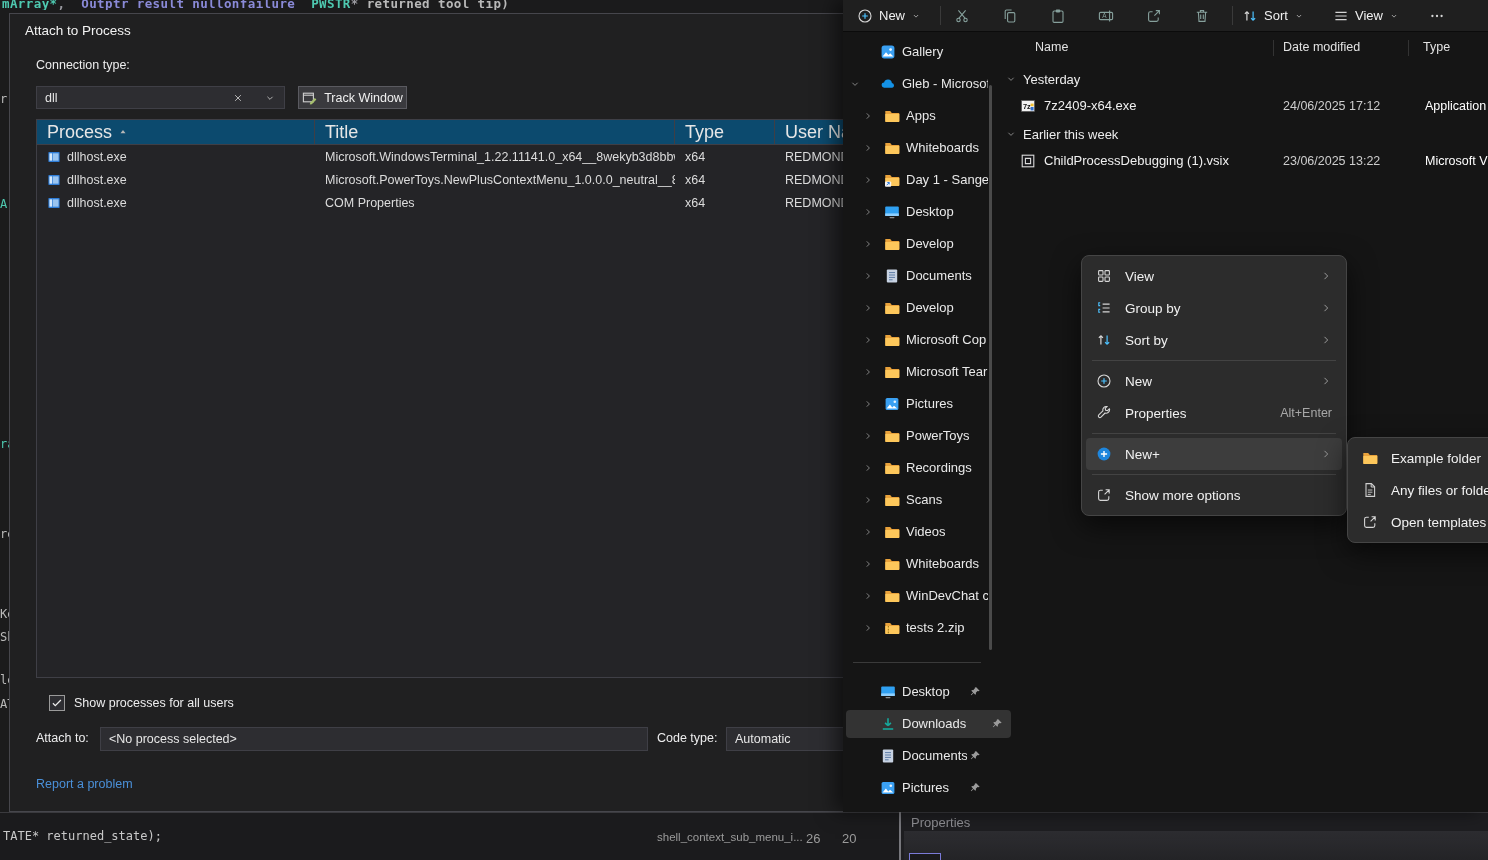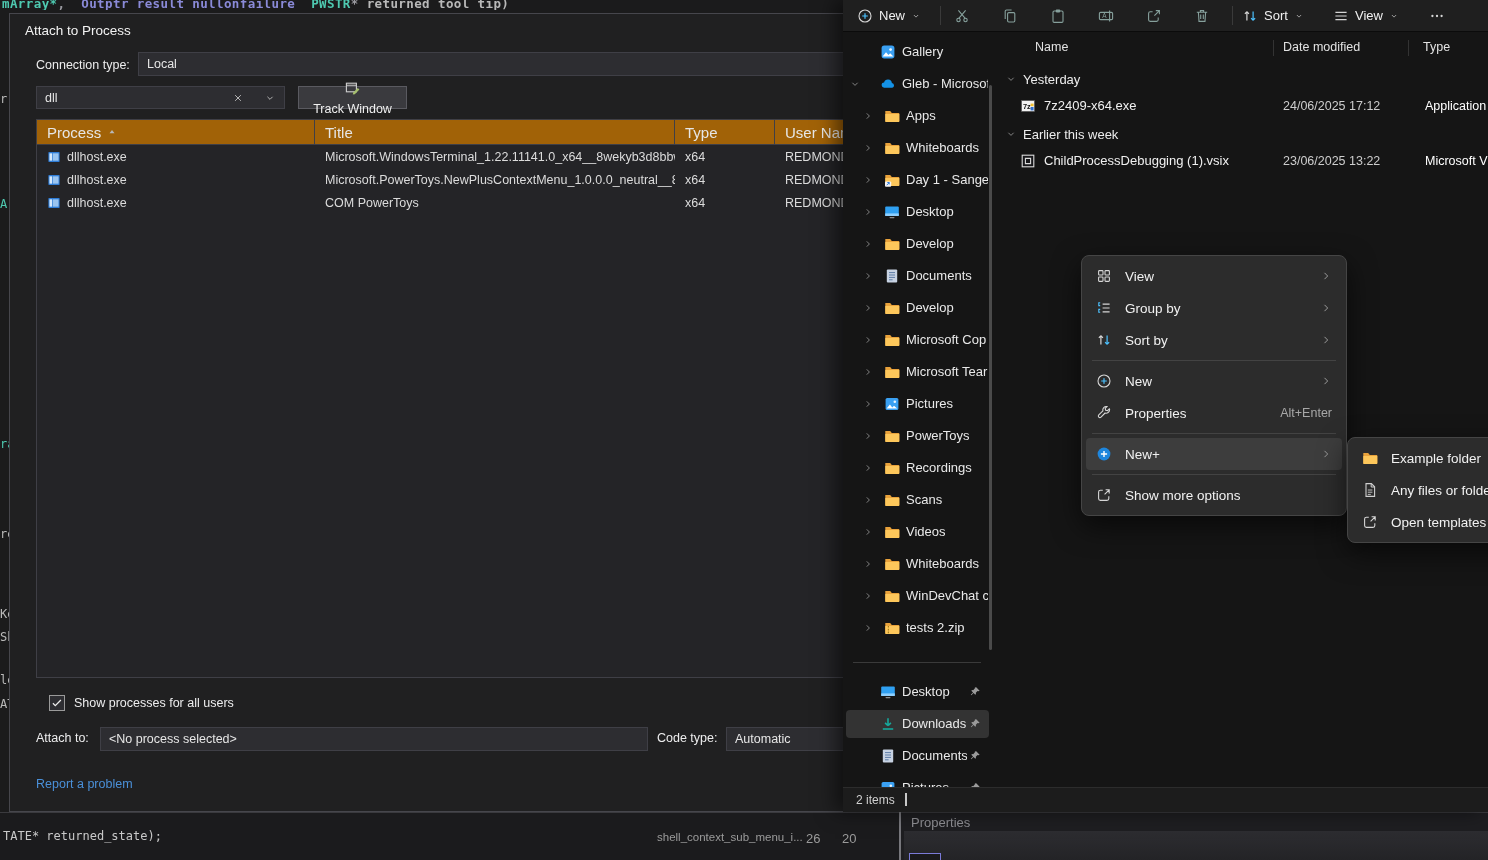--- a/index.html
+++ b/index.html
@@ -34,24 +34,24 @@
   .dlg-title{position:absolute;left:15px;top:9px;font-size:13.5px;color:#f2f2f2;}
   .dlg-label{font-size:12.5px;color:#ededee;}
   .lbl-conn{position:absolute;left:26px;top:44px;}
   .input{background:#2d2d31;border:1px solid #3f3f46;color:#e6e6e6;font-size:12.5px;
          display:flex;align-items:center;padding:0 8px;box-sizing:border-box;}
   .combo-conn{position:absolute;left:128px;top:38px;right:0;height:24px;border-right:none;}
   .search-box{position:absolute;left:26px;top:72px;width:249px;height:23px;gap:20px;}
   .search-box .grow{flex:1;overflow:hidden;white-space:nowrap;}
   .track-btn{position:absolute;left:288px;top:72px;width:109px;height:23px;background:#3a3a3e;
              border:1px solid #5a5a60;box-sizing:border-box;display:flex;align-items:center;
-             justify-content:center;gap:6px;font-size:12.5px;color:#f0f0f0;flex-direction:column;}
+             justify-content:center;gap:6px;font-size:12.5px;color:#f0f0f0;}
   .ptable{position:absolute;left:26px;top:105px;right:-2px;height:559px;border:1px solid #3f3f46;
           background:#242427;box-sizing:border-box;overflow:hidden;}
-  .thead{display:flex;height:24px;background:#a16207;border-bottom:1px solid #3f3f46;color:#e6e6e6;font-size:15px;}
+  .thead{display:flex;height:24px;background:#0c4a6e;border-bottom:1px solid #3f3f46;color:#e6e6e6;font-size:18px;}
   .th{display:flex;align-items:center;gap:6px;padding:0 10px;border-right:1px solid #3f3f46;box-sizing:border-box;
       white-space:nowrap;overflow:hidden;}
   .trow{display:flex;height:23px;align-items:center;color:#dcdcdc;font-size:12.5px;}
   .td{display:flex;align-items:center;gap:6px;padding:0 10px;box-sizing:border-box;white-space:nowrap;overflow:hidden;}
   .chkrow{position:absolute;left:39px;top:681px;display:flex;align-items:center;gap:9px;}
   .chk{width:14px;height:14px;background:#2e2e32;border:1px solid #9a9a9a;display:flex;align-items:center;justify-content:center;}
   .lbl-attach{position:absolute;left:26px;top:717px;}
   .attach-input{position:absolute;left:90px;top:713px;width:548px;height:24px;}
   .lbl-codetype{position:absolute;left:647px;top:717px;}
   .codetype-input{position:absolute;left:716px;top:713px;right:0;height:24px;border-right:none;}
@@ -60,21 +60,21 @@
   
   .explorer{position:absolute;left:843px;top:0;width:645px;height:812px;background:#151515;z-index:3;
             box-shadow:-8px 0 18px rgba(0,0,0,.5);}
   .toolbar{position:absolute;left:0;top:0;right:0;height:31px;background:#1f1f1f;border-bottom:1px solid #0b0b0b;z-index:4;}
   .tb-btn{position:absolute;top:0;height:31px;display:flex;align-items:center;gap:6px;color:#f0f0f0;font-size:13px;}
   .new-btn{left:14px;}
   .tb-div{position:absolute;top:6px;width:1px;height:19px;background:#3a3a3a;}
   .tb-icon-btn{position:absolute;top:0;height:31px;display:flex;align-items:center;}
   .sidebar{position:absolute;left:0;top:0;width:152px;height:812px;}
   .nav-row{position:absolute;left:3px;width:143px;height:28px;border-radius:4px;font-size:13px;color:#e9e9e9;}
-  .nav-row.selected{background:#333333;}
+  .nav-row.selected{background:#333333;padding-left:22px;}
   .nav-chev{position:absolute;top:9px;}
   .nav-ic{position:absolute;top:6px;}
   .nav-label{position:absolute;top:6px;overflow:hidden;white-space:nowrap;}
   .nav-pin{position:absolute;right:8px;top:8px;}
   .sb-div{position:absolute;left:10px;width:128px;height:1px;background:#3a3a3a;}
   .sb-scroll{position:absolute;left:146px;top:85px;width:3px;height:565px;background:#4a4a4a;border-radius:2px;}
   .files{position:absolute;left:155px;top:0;right:0;bottom:24px;}
   .col-label{position:absolute;top:40px;font-size:12.5px;color:#e2e2e2;}
   .col-sep{position:absolute;top:40px;width:1px;height:16px;background:#333;}
   .group-head{position:absolute;left:0;height:20px;display:flex;align-items:center;gap:7px;padding-left:8px;
@@ -127,23 +127,20 @@
   <div class="vsplit"></div>
   <div class="props-panel">
     <div class="props-title">Properties</div>
     <div class="props-strip"></div>
     <div class="props-combo"></div>
   </div>
 
   <div class="dialog">
     <div class="dlg-title">Attach to Process</div>
     <div class="dlg-label lbl-conn">Connection type:</div>
-    <div class="input combo-conn">
-      <span>Local</span>
-    </div>
     <div class="input search-box">
       <span class="grow">dll</span>
       <span class="ic ic12">
           <svg viewBox="0 0 16 16">
             <path d="M4.2 4.2l7.6 7.6M11.8 4.2l-7.6 7.6" stroke="#c4c4c4" stroke-width="1.2"></path>
           </svg>
         </span>
       <span class="ic ic12">
           <svg viewBox="0 0 16 16">
             <path d="M4.6 6.4L8 9.8l3.4-3.4" fill="none" stroke="#b6b6b6" stroke-width="1.3"></path>
@@ -228,21 +225,21 @@
               <span class="ic ic14">
                 <svg viewBox="0 0 16 16">
                   <rect x="1.6" y="2.4" width="12.8" height="11.2" rx="0.8" fill="#2e7cd6"></rect>
                   <rect x="2.8" y="3.8" width="3" height="8.4" fill="#d6e9fb"></rect>
                   <rect x="6.6" y="3.8" width="6.6" height="8.4" fill="#9ac4ef"></rect>
                 </svg>
               </span>
               <span>dllhost.exe</span>
             </div>
             <div class="td" style="width: 360px;">
-              <span>COM PowerToys</span>
+              <span>COM Properties</span>
             </div>
             <div class="td" style="width: 100px;">
               <span>x64</span>
             </div>
             <div class="td" style="flex: 1 1 0%;">
               <span>REDMOND</span>
             </div>
           </div>
         </div>
     </div>
@@ -747,24 +744,20 @@
                 <path d="M5.4 5.4h5.2v5.2H5.4z" fill="none" stroke="#dcdcdc" stroke-width="1.1"></path>
               </svg>
             </span>
             <span class="f-name">ChildProcessDebugging (1).vsix</span>
             <span class="f-date">23/06/2025 13:22</span>
             <span class="f-type">Microsoft Vi</span>
           </div>
         </div>
     </div>
 
-    <div class="statusbar">
-      <span>2 items</span>
-      <span class="status-caret"></span>
-    </div>
   </div>
 
   <div class="ctx-menu" id="ctx-menu">
       <div class="menu-item">
         <span class="ic">
           <svg viewBox="0 0 16 16">
             <g fill="none" stroke="#d6d6d6" stroke-width="1.1">
               <rect x="2.6" y="2.6" width="4.4" height="4.4" rx="0.8"></rect>
               <rect x="9" y="2.6" width="4.4" height="4.4" rx="0.8"></rect>
               <rect x="2.6" y="9" width="4.4" height="4.4" rx="0.8"></rect>

